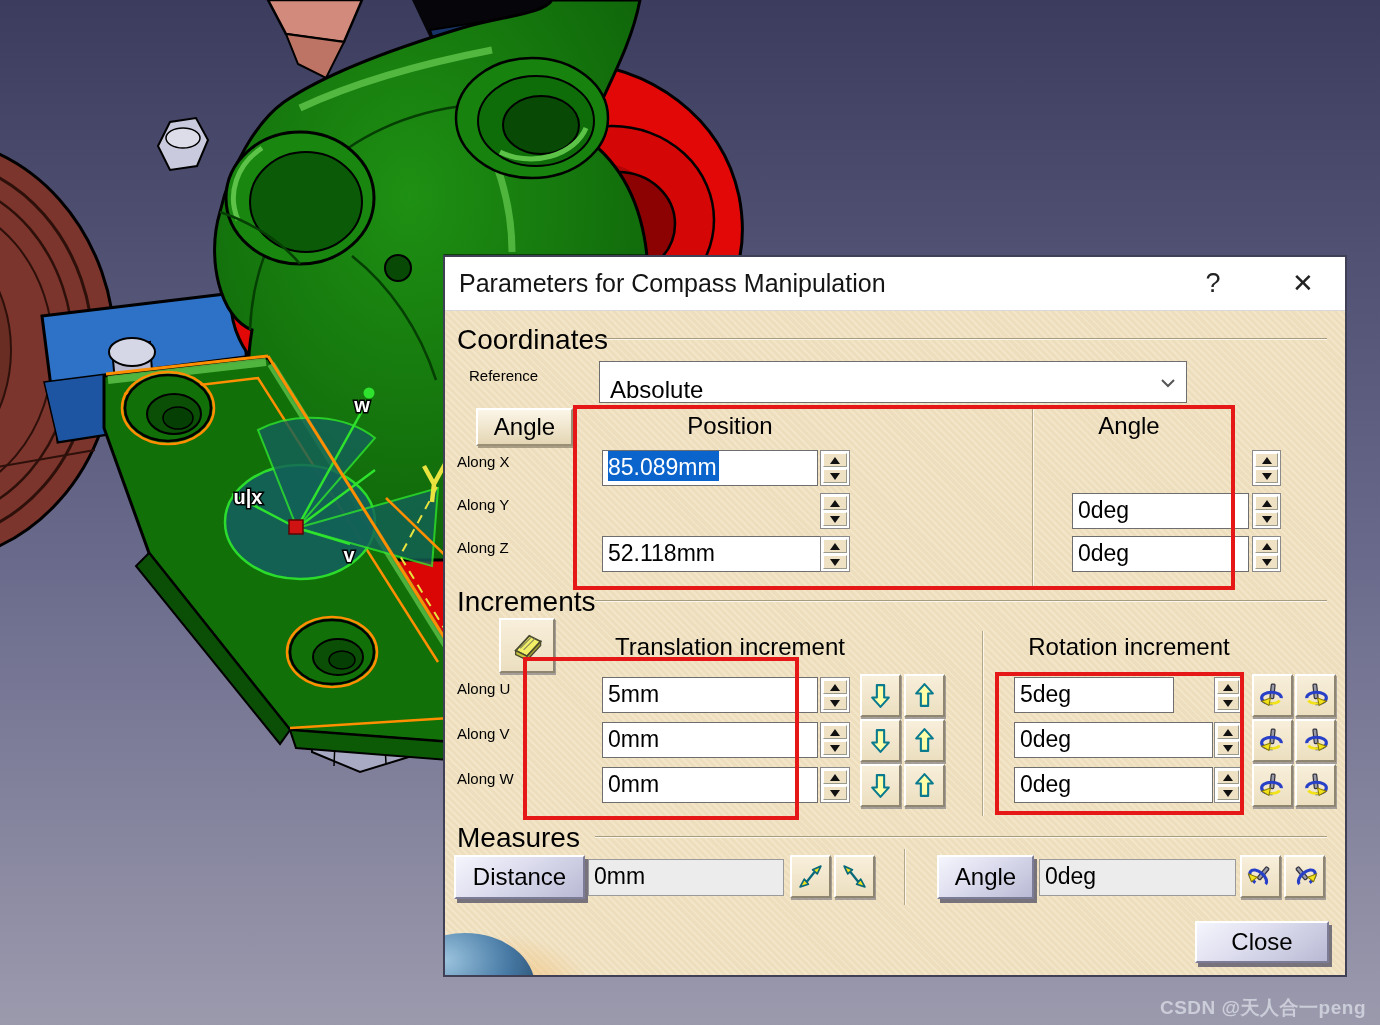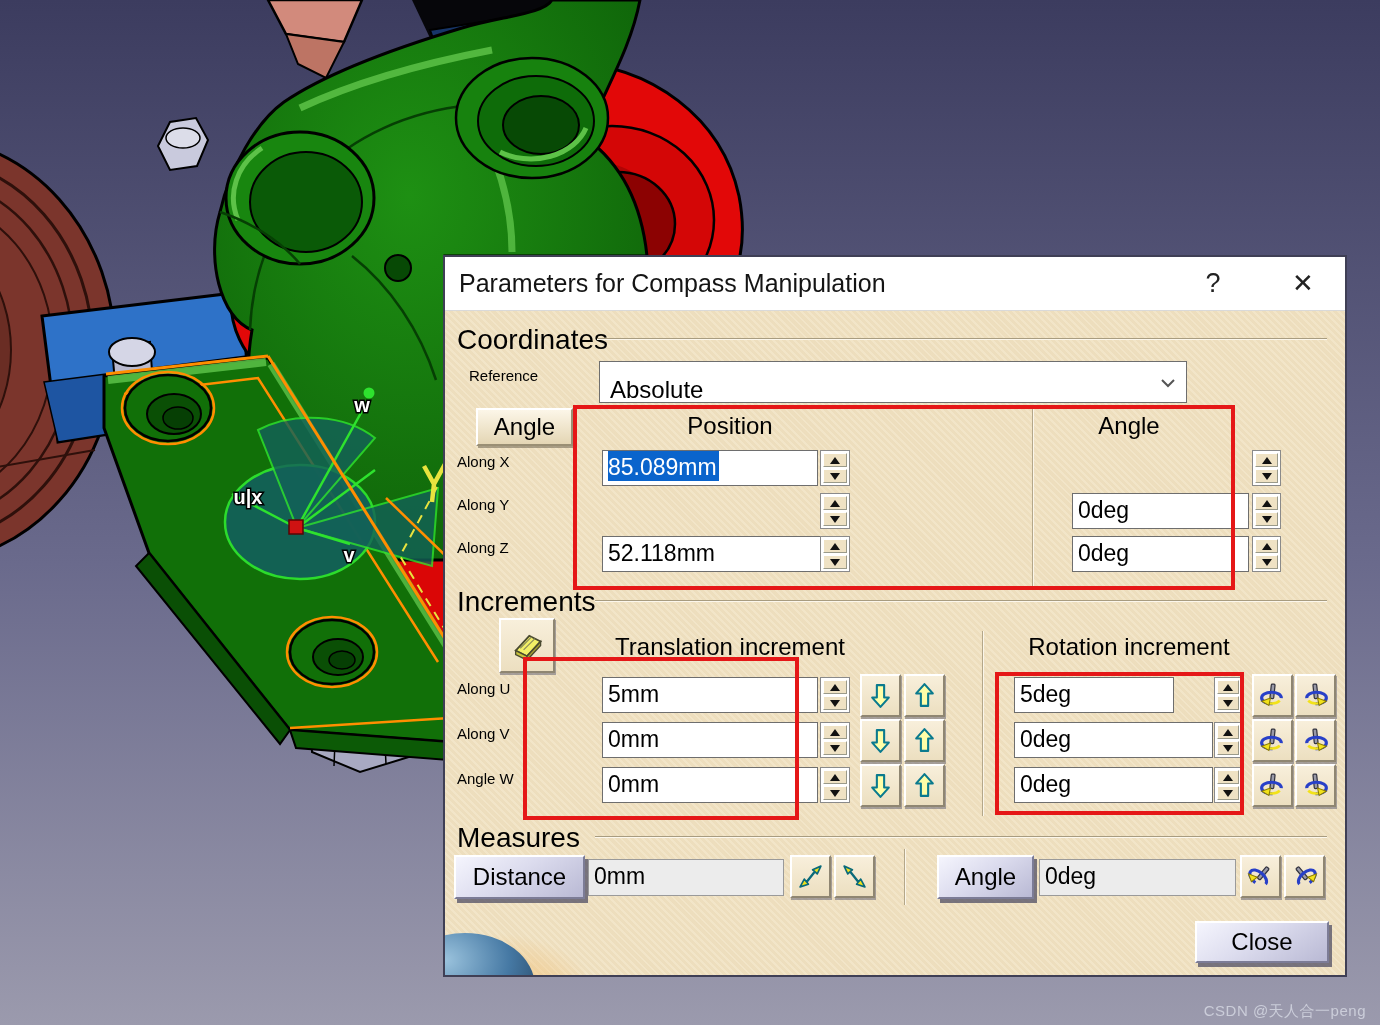--- a/index.html
+++ b/index.html
@@ -52,21 +52,21 @@
        box-shadow:1px 2px 0 rgba(90,90,110,.5);}
 
   .vsep{position:absolute;width:1px;background:#b4a789;border-right:1px solid #fbf6ea;}
   .redbox{position:absolute;box-sizing:border-box;border:4px solid #e51717;pointer-events:none;}
 
   #dd{position:absolute;left:154px;top:104px;width:588px;height:42px;box-sizing:border-box;
       background:#fff;border:1px solid #6e6e6e;font-size:24px;line-height:40px;padding:8px 10px;color:#000;}
   #dd svg{position:absolute;right:10px;top:16px;}
 
   #globe{position:absolute;left:0;top:638px;pointer-events:none;}
-  #watermark{position:absolute;right:14px;bottom:4px;font-size:15px;color:#ced0dc;opacity:.95;letter-spacing:.5px;}
+  #watermark{position:absolute;right:14px;bottom:4px;font-size:19px;color:#ced0dc;opacity:.95;letter-spacing:.5px;font-weight:bold;}
 </style>
 </head>
 <body>
 
 <div id="stage">
 
   <svg id="scene" width="1380" height="1025" viewBox="0 0 1380 1025">
     <defs>
       <linearGradient id="bgg" x1="0" y1="0" x2="0" y2="1">
         <stop offset="0" stop-color="#3c3c5f"></stop>
@@ -427,21 +427,21 @@
         <svg width="29" height="29">
           <use href="#ic-rot-l"></use>
         </svg>
       </div>
     <div class="icon-btn" style="left:850px;top:462px;width:41px;height:43px">
         <svg width="29" height="29">
           <use href="#ic-rot-r"></use>
         </svg>
       </div>
 
-    <span class="lbl" style="left:12px;top:513px">Angle W</span>
+    <span class="lbl" style="left:12px;top:513px">Along W</span>
     <div class="field" style="left:157px;top:510px;width:216px">0mm</div>
     <div class="spinner" style="left:375px;top:510px">
         <div class="sbtn">
           <i class="tu"></i>
         </div>
         <div class="sbtn">
           <i class="td"></i>
         </div>
       </div>
     <div class="icon-btn" style="left:415px;top:507px;width:41px;height:43px">

